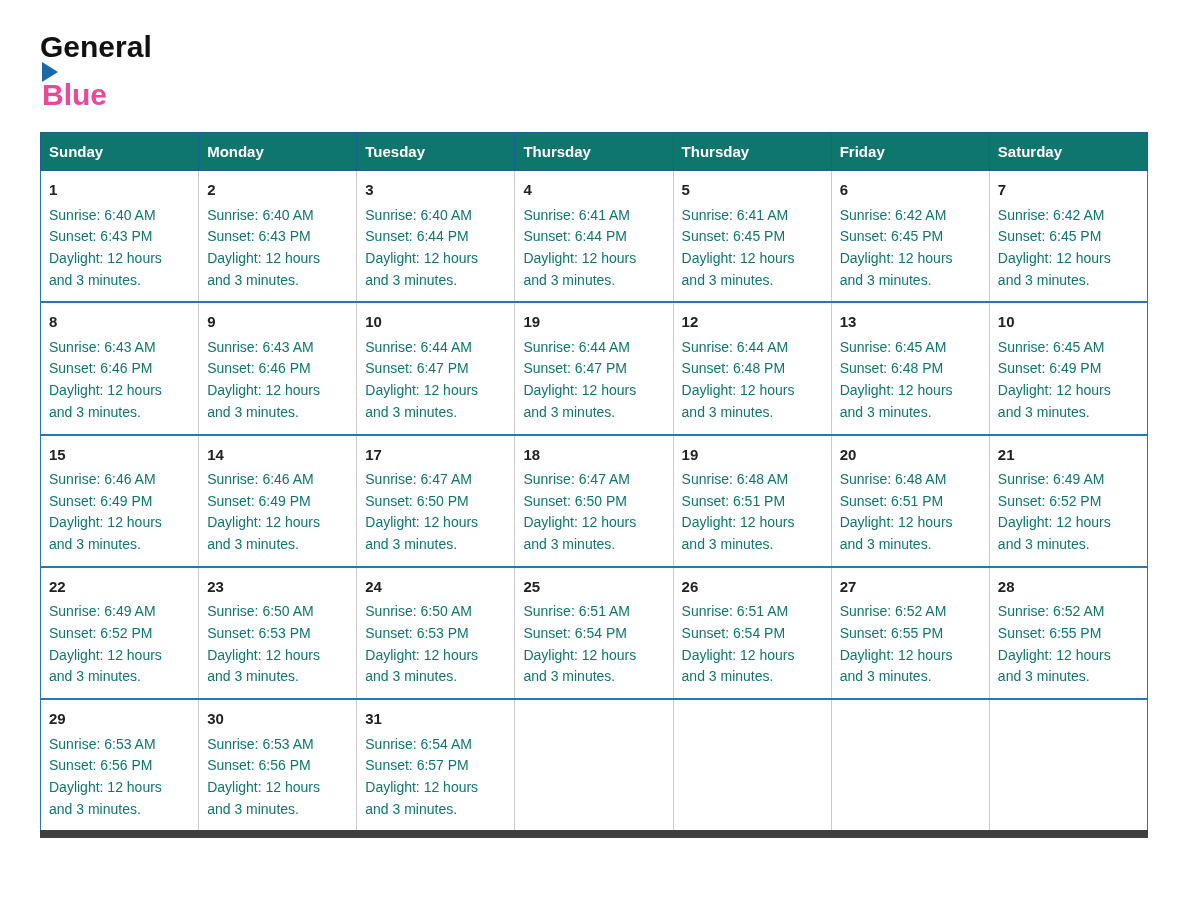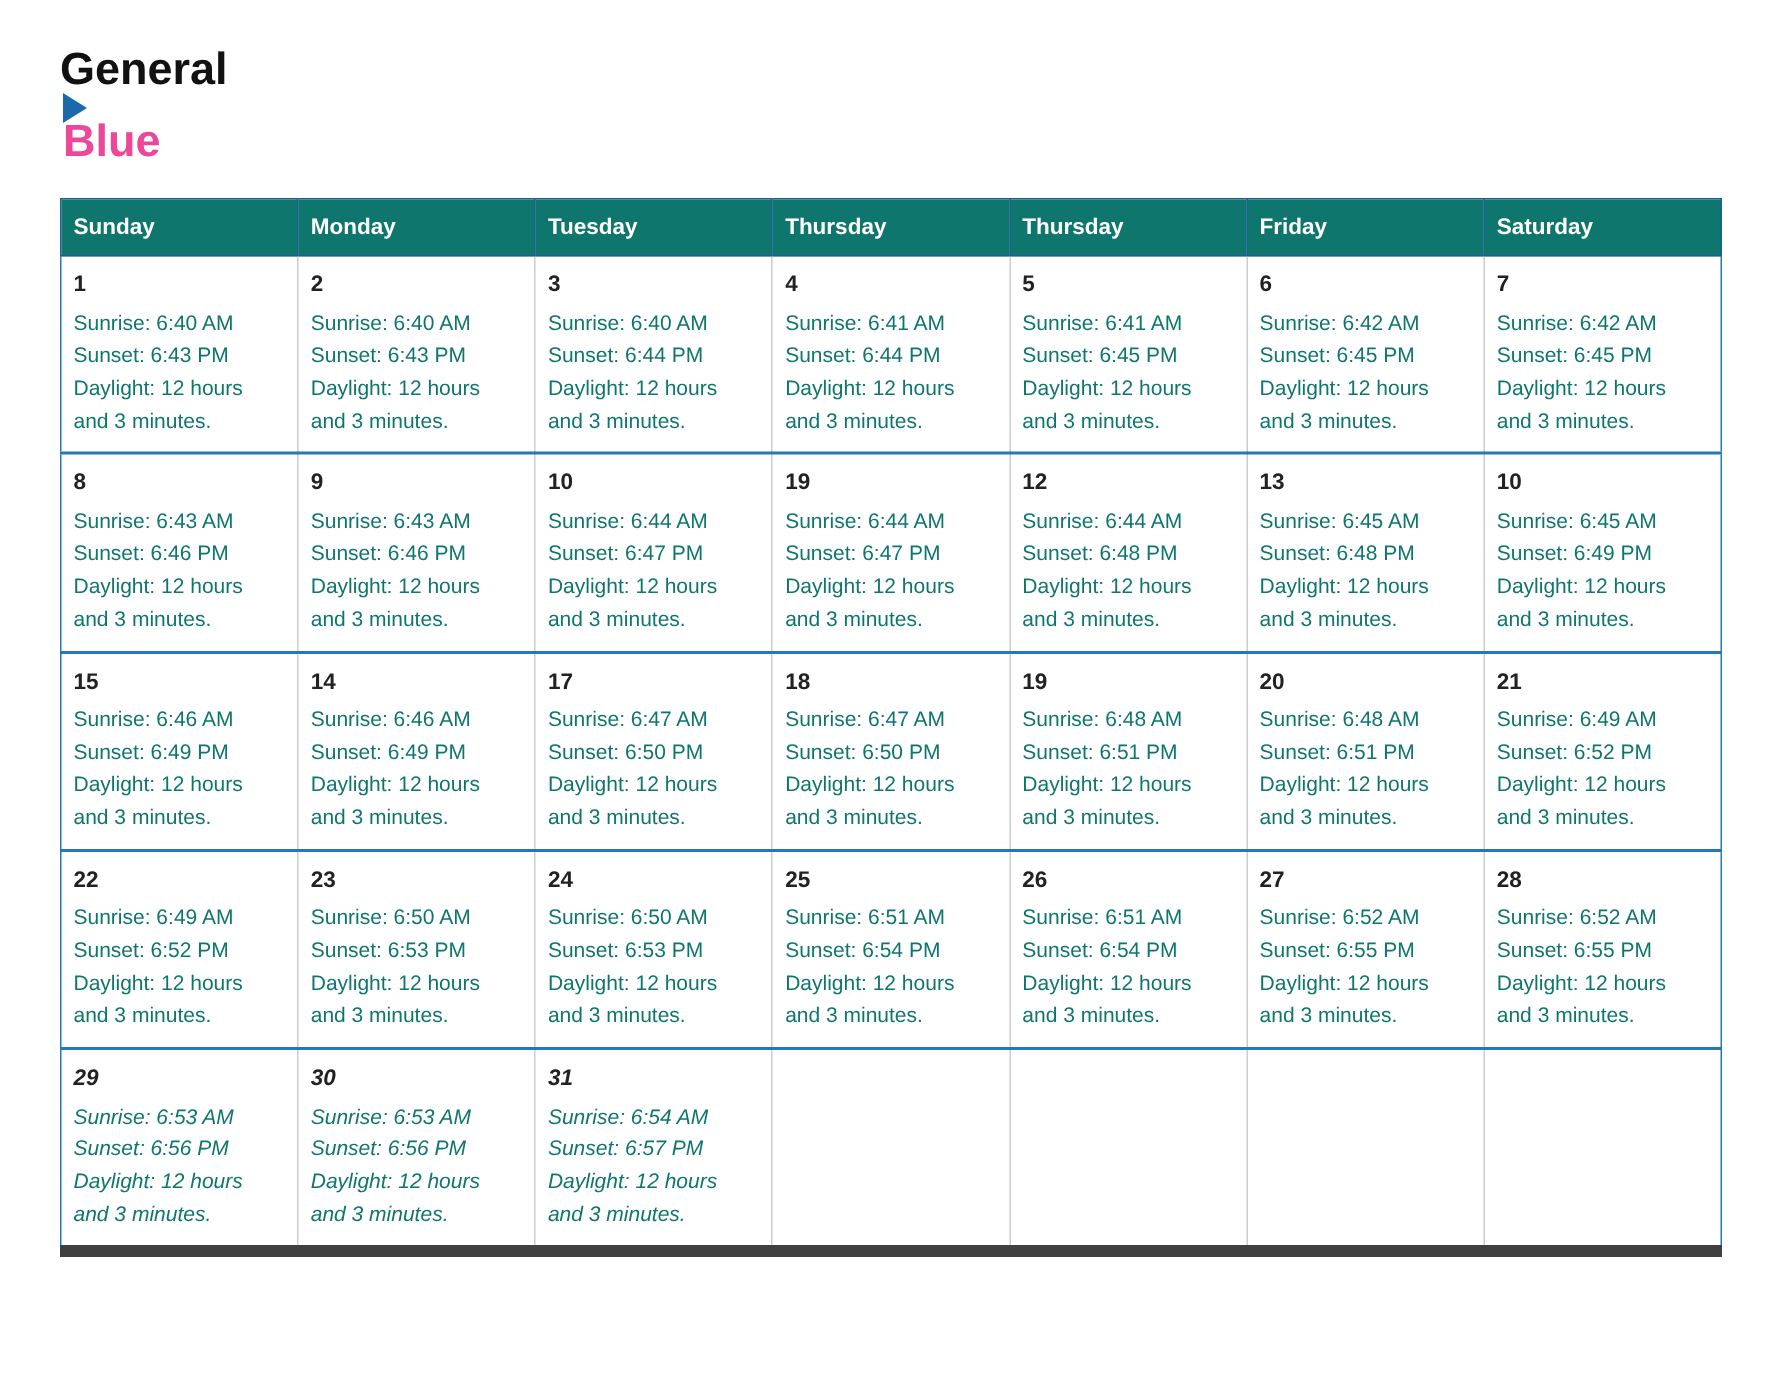--- a/index.html
+++ b/index.html
@@ -69,21 +69,20 @@
       display: block;
       margin-bottom: 3px;
     }
     .day-info {
       font-size: 14px;
       color: #0f766e;
       line-height: 1.55;
     }
     tbody tr:last-child {
       border-bottom: 8px solid #404040;
-      font-style: italic;
     }
     
     .logo-wrap {
       display: flex;
       gap: 0;
       flex-direction: column;
     }
     .logo-text-general {
       font-size: 30px;
       font-weight: bold;

